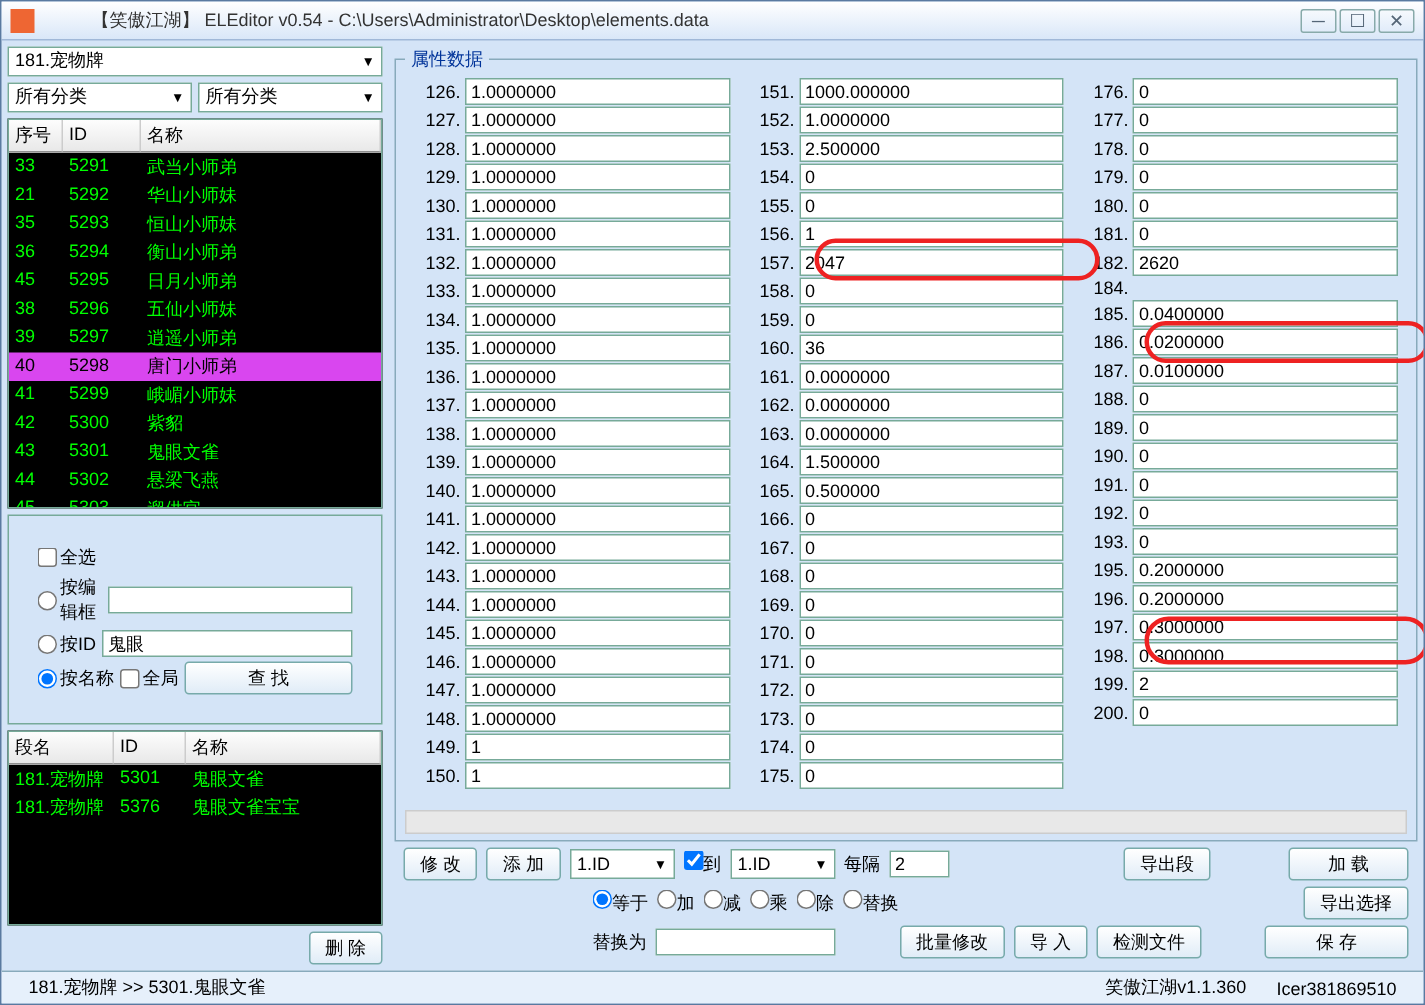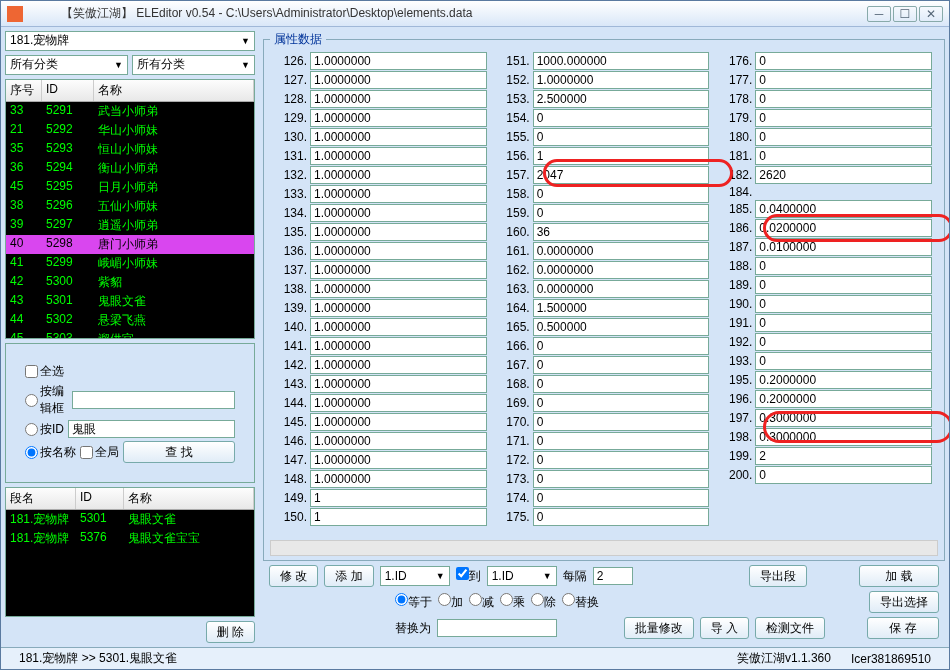--- a/index.html
+++ b/index.html
@@ -558,21 +558,21 @@
       </div>
       <div class="brow">
         <div style="width:120px"></div>
         <span>替换为</span>
         <input type="text" style="width: 120px;">
         <div class="sep"></div>
         <button class="btn">批量修改</button>
         <button class="btn">导 入</button>
         <button class="btn">检测文件</button>
         <div style="width:30px"></div>
-        <button class="btn" style="width:72px">保 存</button>
+        <button class="btn" style="width:96px">保 存</button>
       </div>
     </div>
   </div>
 </div>
 
 <div class="statusbar">
   <div class="sseg">181.宠物牌 &gt;&gt; 5301.鬼眼文雀</div>
   <div class="sp"></div>
   <div class="sseg">笑傲江湖v1.1.360</div>
   <div class="sseg">Icer381869510</div>

